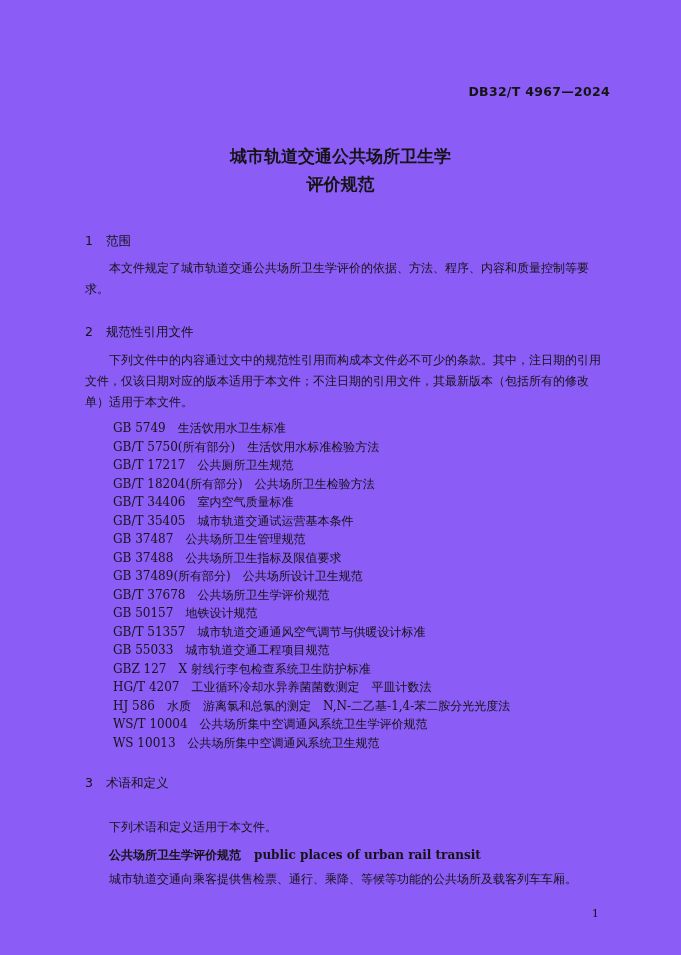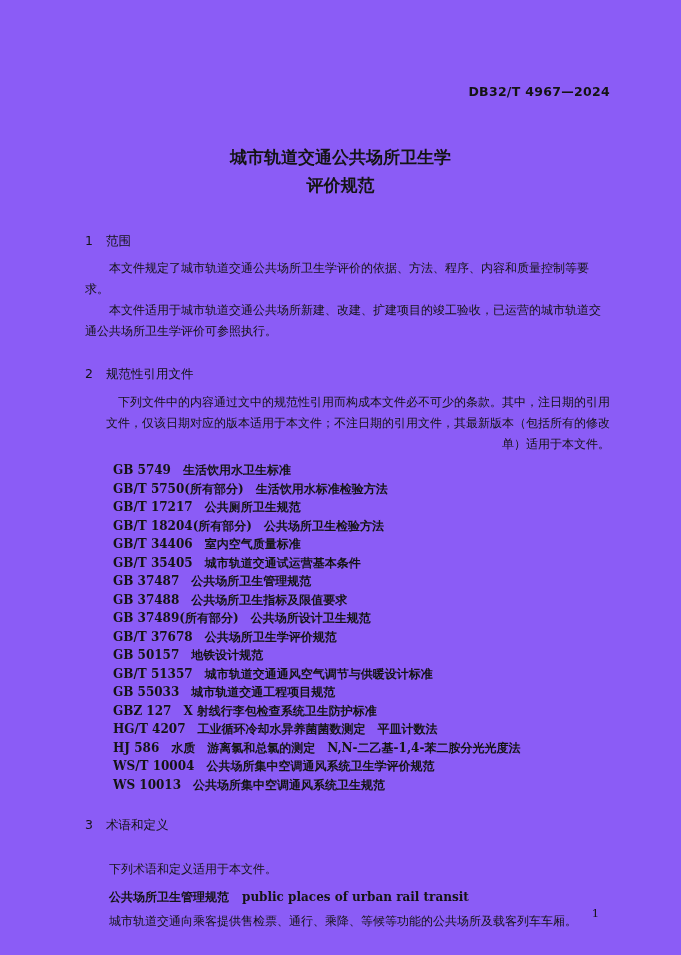--- a/index.html
+++ b/index.html
@@ -21,21 +21,21 @@
     font-weight: bold;
     font-size: 12.5px;
     letter-spacing: 0.3px;
   }
   .doc-title {
     position: absolute;
     top: 144px;
     left: 0;
     right: 0;
     text-align: center;
-    font-family: Liberation Sans, sans-serif;
+    font-family: Liberation Mono, monospace;
     font-weight: bold;
     font-size: 17px;
     line-height: 28px;
   }
   .body-col {
     position: absolute;
     top: 233px;
     left: 85px;
     width: 525px;
     font-family: "DejaVu Serif", serif;
@@ -45,27 +45,26 @@
   .section-heading {
     font-family: "DejaVu Sans", sans-serif;
     font-weight: normal;
     font-size: 12.5px;
     line-height: 16px;
   }
   .sec-num { margin-right: 13px; }
   .para { text-indent: 2em; }
   .para-1 { margin-top: 9px; }
   .heading-2 { margin-top: 24px; }
-  .intro-2 { margin-top: 10px; text-align: right; }
+  .intro-2 { margin-top: 10px; }
   .ref-list { margin-top: 6px; }
   .ref-item {
     margin-left: 28px;
     line-height: 18.5px;
     white-space: nowrap;
-    font-weight: bold;
   }
   .heading-3 { margin-top: 23px; }
   .intro-3 { margin-top: 26px; }
   .entry-num { margin-top: 9px; }
   .term-line {
     margin-top: 7px;
     text-indent: 2em;
     font-weight: bold;
     font-family: "DejaVu Sans", sans-serif;
     font-size: 12px;
@@ -95,21 +94,20 @@
     <div>城市轨道交通公共场所卫生学</div>
     <div>评价规范</div>
   </div>
 
   <div class="body-col">
 
     <div class="section-heading">
       <span class="sec-num">1</span><span>范围</span>
     </div>
     <p class="para para-1">本文件规定了城市轨道交通公共场所卫生学评价的依据、方法、程序、内容和质量控制等要求。</p>
-    <p class="para">本文件适用于城市轨道交通公共场所新建、改建、扩建项目的竣工验收，已运营的城市轨道交通公共场所卫生学评价可参照执行。</p>
 
     <div class="section-heading heading-2">
       <span class="sec-num">2</span><span>规范性引用文件</span>
     </div>
     <p class="para intro-2">下列文件中的内容通过文中的规范性引用而构成本文件必不可少的条款。其中，注日期的引用文件，仅该日期对应的版本适用于本文件；不注日期的引用文件，其最新版本（包括所有的修改单）适用于本文件。</p>
 
     <div class="ref-list">
         <div class="ref-item">GB 5749　生活饮用水卫生标准</div>
         <div class="ref-item">GB/T 5750(所有部分)　生活饮用水标准检验方法</div>
         <div class="ref-item">GB/T 17217　公共厕所卫生规范</div>
@@ -130,21 +128,21 @@
         <div class="ref-item">WS 10013　公共场所集中空调通风系统卫生规范</div>
       </div>
 
     <div class="section-heading heading-3">
       <span class="sec-num">3</span><span>术语和定义</span>
     </div>
     <p class="para intro-3">下列术语和定义适用于本文件。</p>
 
 
     <p class="term-line">
-      <span>公共场所卫生管理规范</span><span class="term-en">public places of urban rail transit</span>
+      <span>公共场所卫生学评价规范</span><span class="term-en">public places of urban rail transit</span>
     </p>
 
     <p class="definition">城市轨道交通向乘客提供售检票、通行、乘降、等候等功能的公共场所及载客列车车厢。</p>
 
   </div>
 
   <div class="page-number">1</div>
 
 </div>
 

